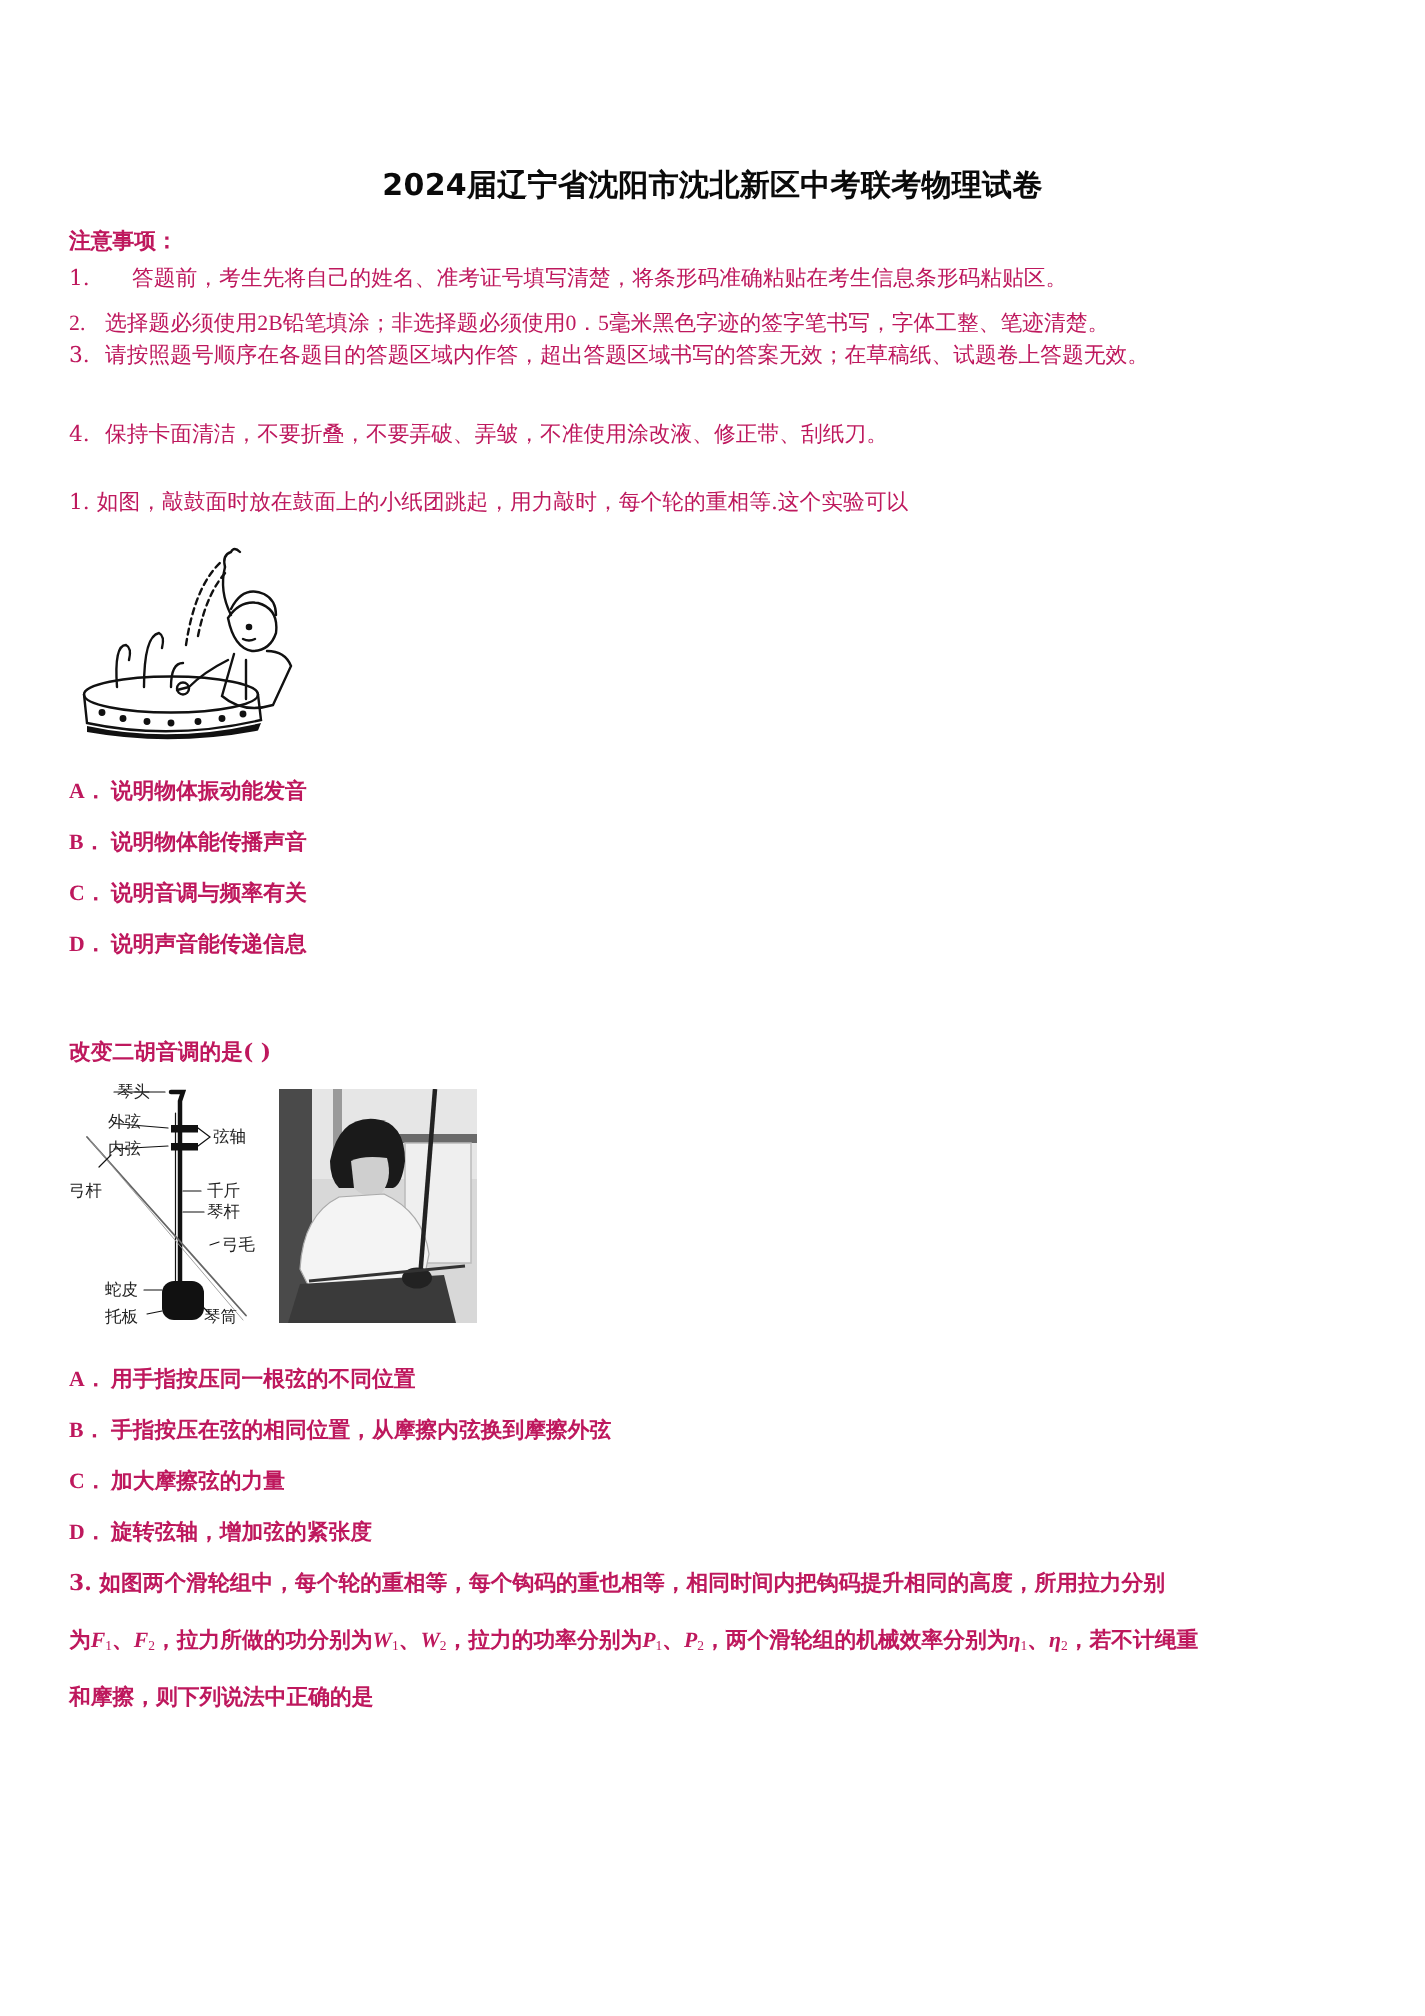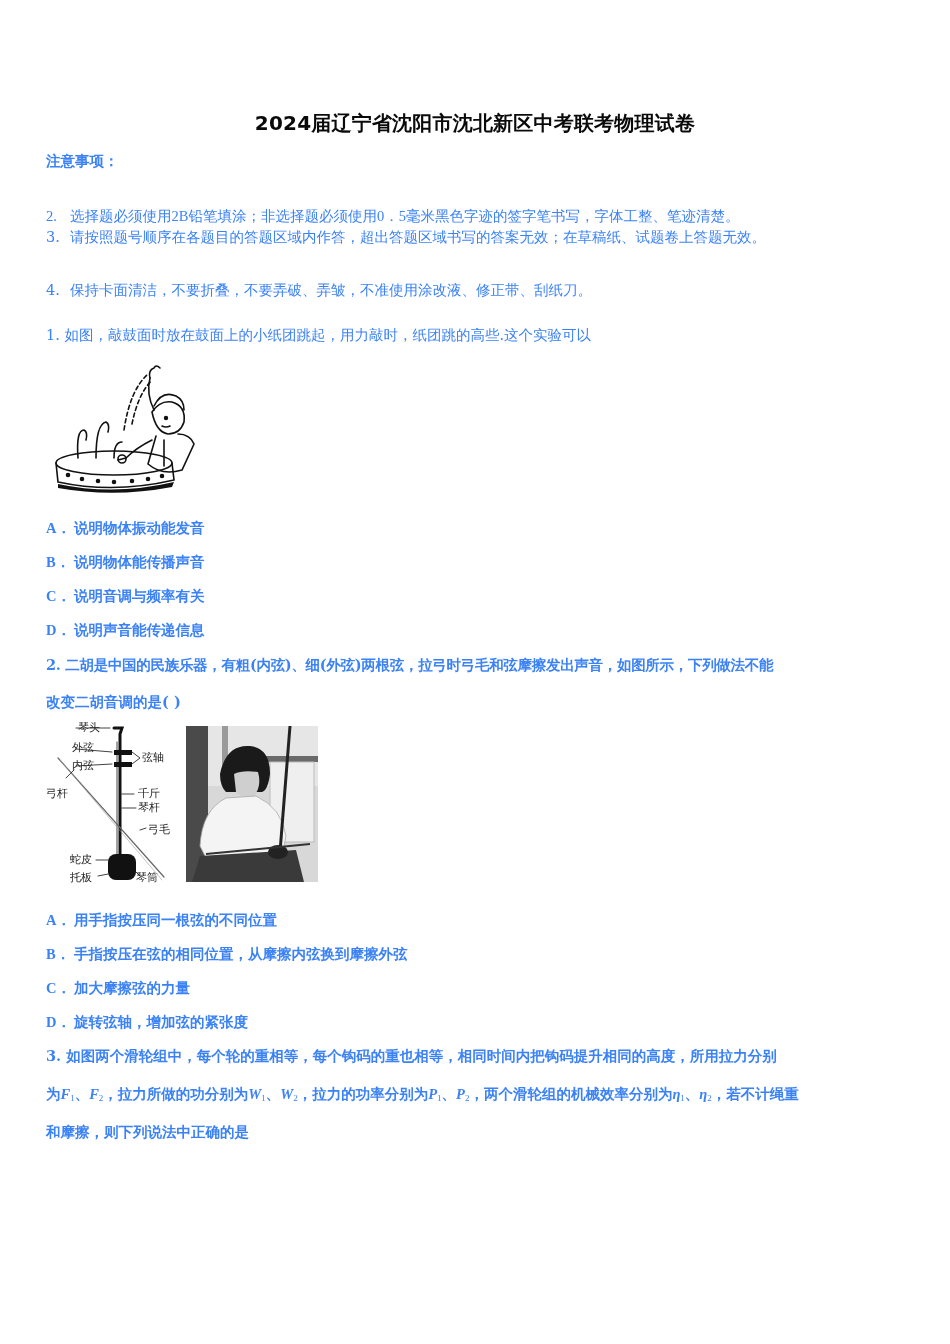--- a/index.html
+++ b/index.html
@@ -30,21 +30,21 @@
     font-size: 20px;
     letter-spacing: 0.2px;
     color: #0a0a0a;
   }
   .line {
     position: absolute;
     left: 46px;
     font-size: 14.5px;
     line-height: 20px;
     white-space: nowrap;
-    color: #3b82f6;
+    color: #be185d;
   }
   .notice-head { top: 151px; font-weight: bold; }
   .notice-1 { top: 176px; }
   .notice-2 { top: 206px; font-family: Liberation Serif, serif; }
   .notice-3 { top: 227px; }
   .notice-4 { top: 252px; margin-top: 28px; }
   .num { display: inline-block; }
   .num-wide { width: 32px; }
   .num-narrow { width: 24px; }
   .sec-head { top: 300px; }
@@ -92,34 +92,37 @@
   }
 </style>
 </head>
 <body>
 
 <div class="page">
 
   <div class="title">2024届辽宁省沈阳市沈北新区中考联考物理试卷</div>
 
   <div class="line notice-head">注意事项：</div>
+  <div class="line notice-1">
+    <span class="num num-wide">1.</span><span style="margin-left:10px;">答题前，考生先将自己的姓名、准考证号填写清楚，将条形码准确粘贴在考生信息条形码粘贴区。</span>
+  </div>
   <div class="line notice-2">
     <span class="num num-narrow">2.</span><span>选择题必须使用2B铅笔填涂；非选择题必须使用0．5毫米黑色字迹的签字笔书写，字体工整、笔迹清楚。</span>
   </div>
   <div class="line notice-3">
     <span class="num num-narrow">3.</span><span>请按照题号顺序在各题目的答题区域内作答，超出答题区域书写的答案无效；在草稿纸、试题卷上答题无效。</span>
   </div>
   <div class="line notice-4">
     <span class="num num-narrow">4.</span><span>保持卡面清洁，不要折叠，不要弄破、弄皱，不准使用涂改液、修正带、刮纸刀。</span>
   </div>
 
 
   <div class="line q1">
     <span>1.</span>
-    <span>如图，敲鼓面时放在鼓面上的小纸团跳起，用力敲时，纸团跳的高些.这个实验可以</span>
+    <span>如图，敲鼓面时放在鼓面上的小纸团跳起，用力敲时，每个轮的重相等.这个实验可以</span>
   </div>
 
   <div class="fig fig-drum">
     <svg width="150" height="135" viewBox="0 0 150 135">
       <g fill="none" stroke="#111" stroke-width="1.6" stroke-linecap="round">
 
         <ellipse cx="62" cy="103" rx="58" ry="12"></ellipse>
 
         <path d="M4 103 L6 122 Q62 134 122 120 L120 103"></path>
 
@@ -161,24 +164,20 @@
   <div class="line opt q1-b">
     <span class="letter">B．</span><span>说明物体能传播声音</span>
   </div>
   <div class="line opt q1-c">
     <span class="letter">C．</span><span>说明音调与频率有关</span>
   </div>
   <div class="line opt q1-d">
     <span class="letter">D．</span><span>说明声音能传递信息</span>
   </div>
 
-  <div class="line q2-l1">
-    <span>2.</span>
-    <span>二胡是中国的民族乐器，有粗(内弦)、细(外弦)两根弦，拉弓时弓毛和弦摩擦发出声音，如图所示，下列做法不能</span>
-  </div>
   <div class="line q2-l2">改变二胡音调的是(    )</div>
 
   <div class="fig fig-erhu">
     <svg width="130" height="165" viewBox="0 0 130 165" style="position:absolute;left:0;top:0;">
       <g stroke="#111" fill="none" stroke-linecap="round">
 
         <path d="M70 6 L78 6 L76 12 L76 140" stroke-width="3"></path>
 
         <rect x="70" y="28" width="18" height="5" fill="#111" stroke="none"></rect>
         <rect x="70" y="40" width="18" height="5" fill="#111" stroke="none"></rect>
@@ -196,21 +195,21 @@
         <path d="M78 86 L92 86" stroke-width="0.8"></path>
         <path d="M96 108 L102 106" stroke-width="0.8"></path>
         <path d="M22 56 L30 48" stroke-width="0.8"></path>
         <path d="M52 138 L64 138" stroke-width="0.8"></path>
         <path d="M54 154 L64 152" stroke-width="0.8"></path>
         <path d="M90 148 L96 154" stroke-width="0.8"></path>
       </g>
 
       <rect x="64" y="132" width="28" height="26" rx="8" fill="#111"></rect>
     </svg>
-    <span class="erhu-label" style="left:34px;top:0px;">琴头</span>
+    <span class="erhu-label" style="left:34px;top:0px;font-family:Liberation Serif, serif;">琴头</span>
     <span class="erhu-label" style="left:28px;top:20px;">外弦</span>
     <span class="erhu-label" style="left:28px;top:38px;">内弦</span>
     <span class="erhu-label" style="left:98px;top:30px;">弦轴</span>
     <span class="erhu-label" style="left:2px;top:66px;">弓杆</span>
     <span class="erhu-label" style="left:94px;top:66px;">千斤</span>
     <span class="erhu-label" style="left:94px;top:80px;">琴杆</span>
     <span class="erhu-label" style="left:104px;top:102px;">弓毛</span>
     <span class="erhu-label" style="left:26px;top:132px;">蛇皮</span>
     <span class="erhu-label" style="left:26px;top:150px;">托板</span>
     <span class="erhu-label" style="left:92px;top:150px;">琴筒</span>

